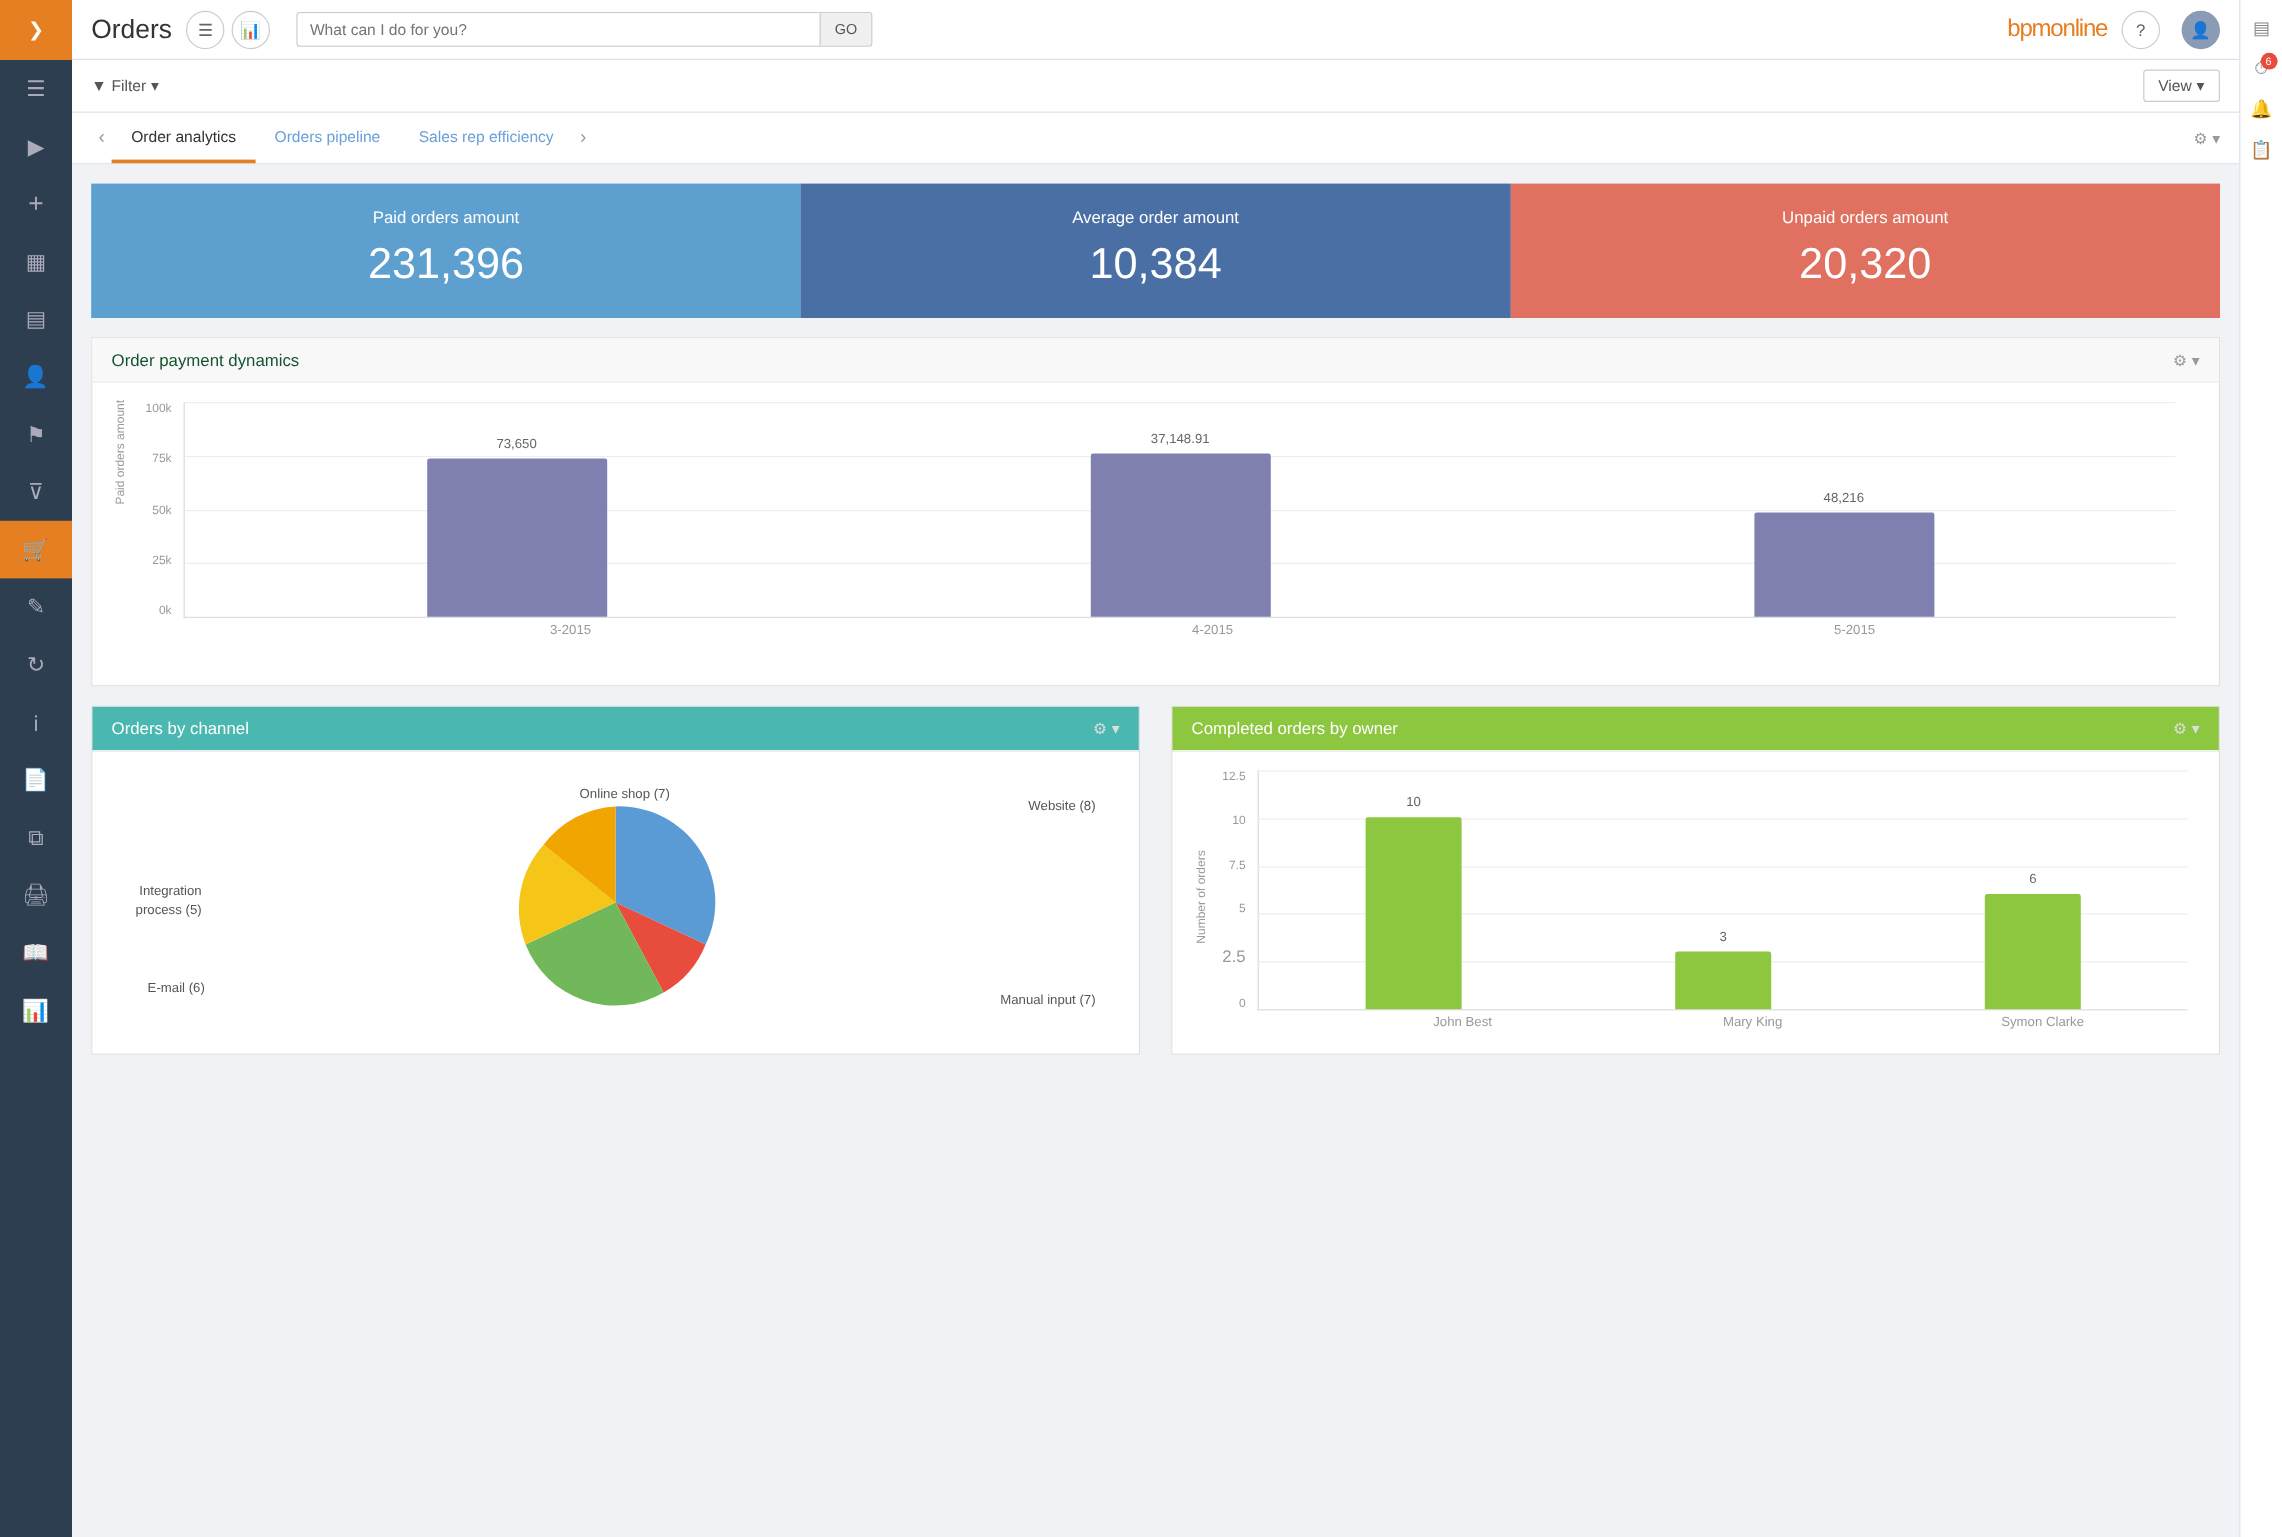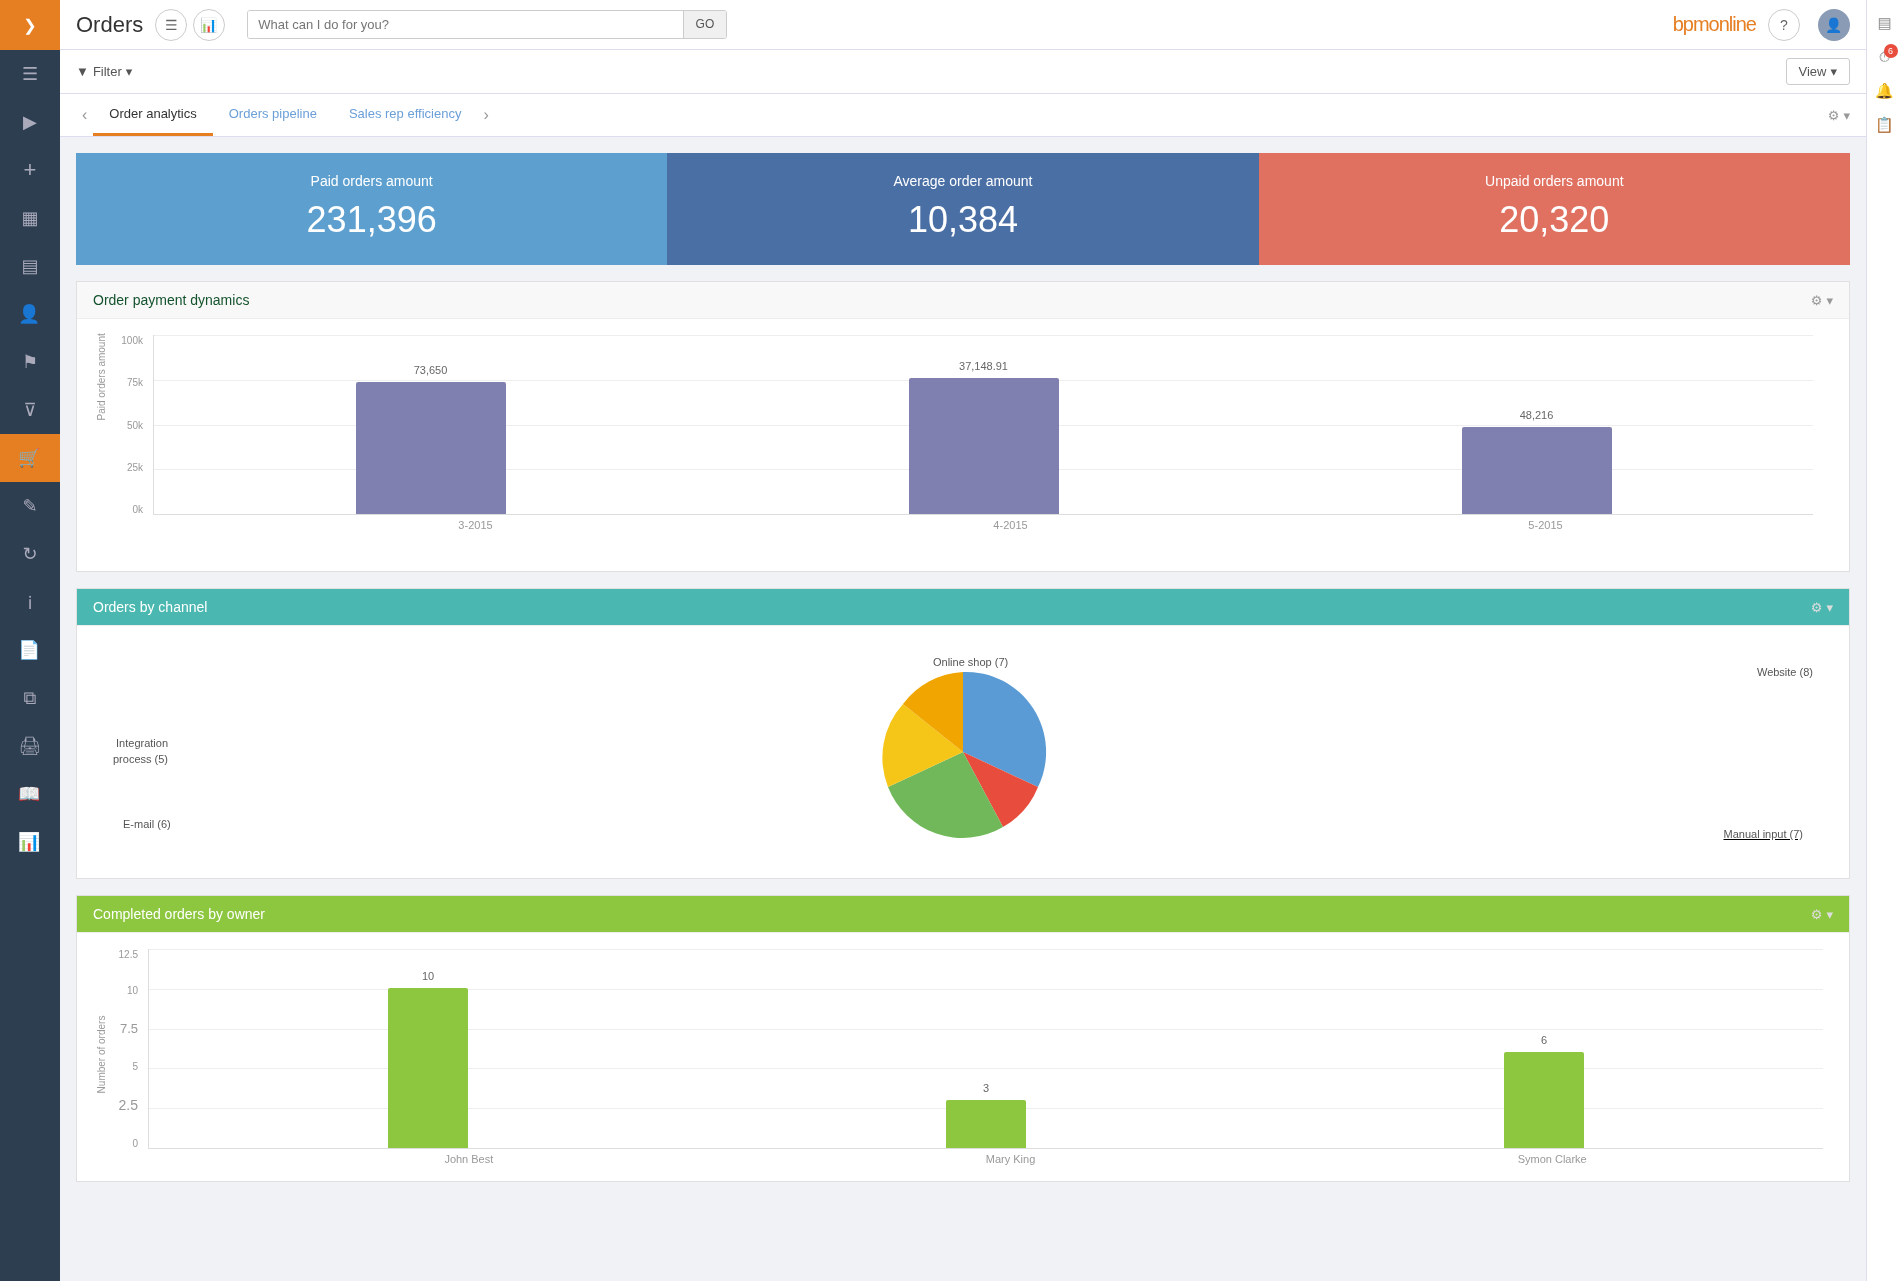--- a/index.html
+++ b/index.html
@@ -269,22 +269,21 @@
       top: 50%;
       transform: translateY(-50%) rotate(-90deg);
       font-size: 10px;
       color: #999;
       white-space: nowrap;
     }
 
     
     .bottom-row {
       display: flex;
-      gap: 16px;
-      flex-direction: column;
+      gap: 26px;
     }
     .bottom-panel {
       flex: 1;
       background: #fff;
       border: 1px solid #e0e0e0;
     }
     .chart-header.teal { background: #4ab8b0; }
     .chart-header.teal .chart-title { color: #fff; }
     .chart-header.teal .chart-header-actions { color: #ddd; }
     .chart-header.green { background: #8dc63f; }
@@ -490,21 +489,21 @@
             <div style="position:absolute;top:20px;right:20px;">
               <span style="font-size:11px;color:#555;">Website (8)</span>
             </div>
             <div style="position:absolute;top:50%;left:20px;transform:translateY(-50%);">
               <span style="font-size:11px;color:#555;text-align:right;display:block;">Integration</span>
               <span style="font-size:11px;color:#555;">process (5)</span>
             </div>
             <div style="position:absolute;bottom:30px;left:30px;">
               <span style="font-size:11px;color:#555;">E-mail (6)</span>
             </div>
-            <div style="position:absolute;bottom:20px;right:30px;text-decoration:underline;">
+            <div style="position:absolute;bottom:20px;right:20px;">
               <span style="font-size:11px;color:#555;">Manual input (7)</span>
             </div>
             <svg width="180" height="180" viewBox="0 0 180 180">
 
               <path d="M90,90 L90,10 A80,80 0 0,1 165,125 Z" fill="#5b9bd5"></path>
 
               <path d="M90,90 L165,125 A80,80 0 0,1 130,165 Z" fill="#e74c3c"></path>
 
               <path d="M90,90 L130,165 A80,80 0 0,1 15,125 Z" fill="#70b85a"></path>
 
@@ -524,21 +523,21 @@
             <span>▾</span>
           </div>
         </div>
         <div class="chart-body">
           <div style="position:relative;">
             <div style="display:flex;padding-left:55px;padding-right:10px;position:relative;">
 
               <div style="position:absolute;left:0;top:0;width:50px;height:200px;display:flex;flex-direction:column;justify-content:space-between;align-items:flex-end;padding-right:5px;">
                 <span style="font-size:10px;color:#999;">12.5</span>
                 <span style="font-size:10px;color:#999;">10</span>
-                <span style="font-size:13px;color:#999;">7.5</span>
+                <span style="font-size:10px;color:#999;">7.5</span>
                 <span style="font-size:10px;color:#999;">5</span>
                 <span style="font-size:14px;color:#999;">2.5</span>
                 <span style="font-size:10px;color:#999;">0</span>
               </div>
 
               <div style="flex:1;height:200px;border-left:1px solid #ddd;border-bottom:1px solid #ddd;display:flex;align-items:flex-end;position:relative;">
 
                 <div style="position:absolute;left:0;right:0;top:0;bottom:0;">
                   <div style="position:absolute;left:0;right:0;top:0;border-top:1px solid #eee;"></div>
                   <div style="position:absolute;left:0;right:0;top:20%;border-top:1px solid #eee;"></div>

